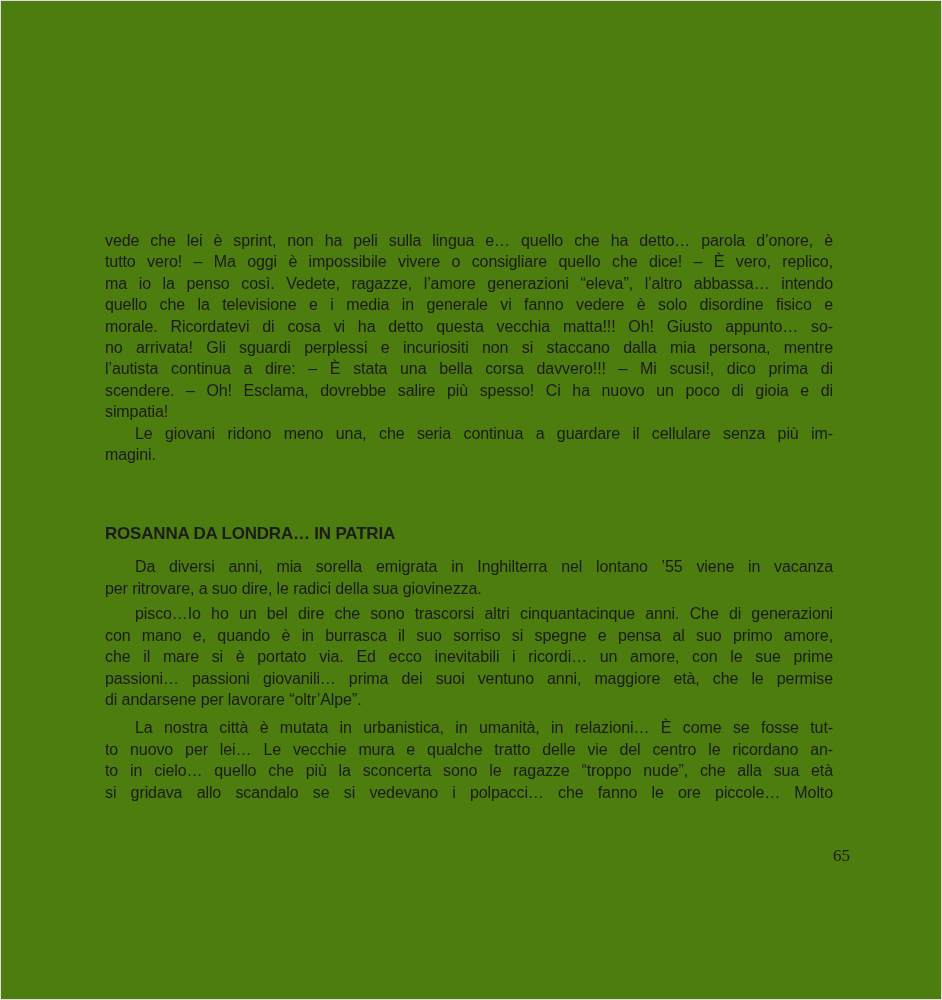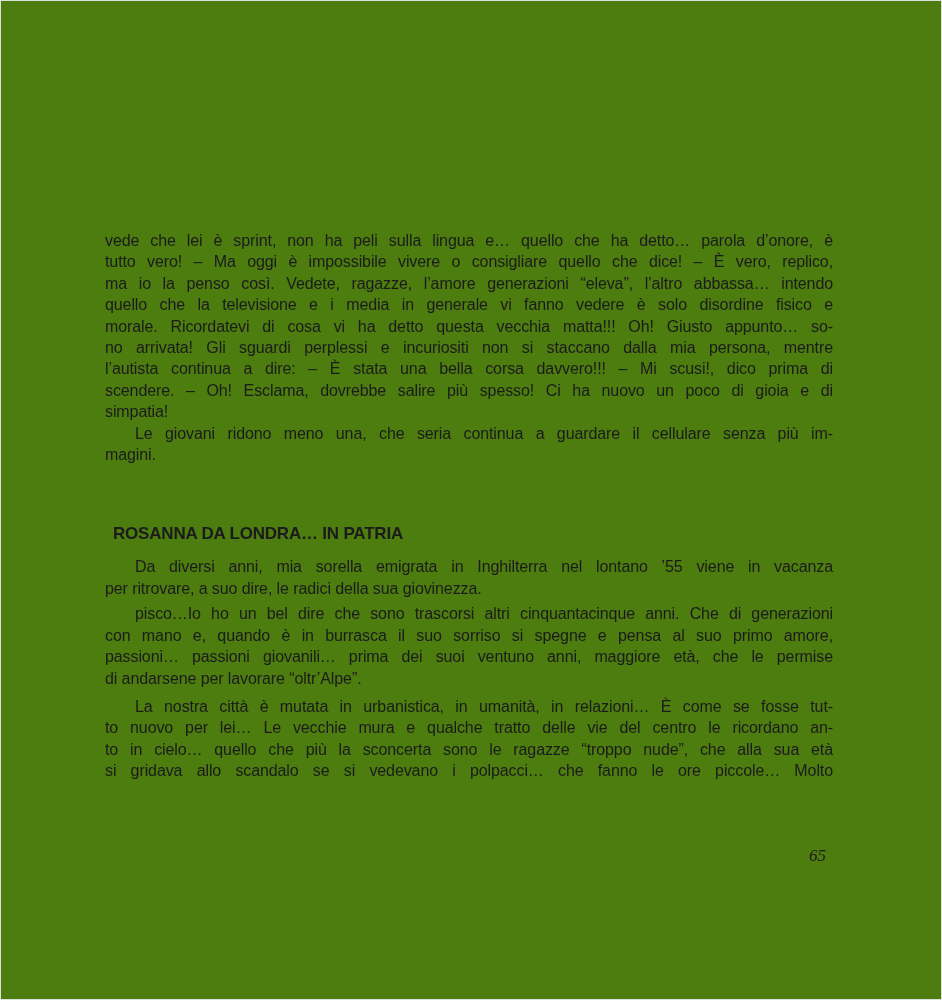--- a/index.html
+++ b/index.html
@@ -39,35 +39,34 @@
     text-align-last: justify;
     text-justify: inter-word;
   }
   .line.last {
     text-align-last: left;
   }
   .para.indent .line:first-child {
     text-indent: 30px;
   }
   .heading {
-    margin: 57px 0 10px 8px;
+    margin: 57px 0 10px 0;
     font-size: 17px;
     font-weight: bold;
     line-height: 24px;
     letter-spacing: -0.2px;
     text-align: left;
   }
   .content > :nth-child(5) { margin-top: 4px; }
   .content > :nth-child(6) { margin-top: 7px; }
   .page-number {
     position: absolute;
-    left: 808px;
+    left: 832px;
     top: 845px;
     font-family: "Liberation Serif", serif;
-    font-style: italic;
     font-size: 17px;
     line-height: 20px;
     color: #1b1b1b;
   }
 </style>
 </head>
 <body>
 
 <div class="page">
   <div class="content">
@@ -87,20 +86,21 @@
         <div class="line last">magini.</div>
       </div>
       <h2 class="heading">ROSANNA DA LONDRA… IN PATRIA</h2>
       <div class="para indent">
         <div class="line">Da diversi anni, mia sorella emigrata in Inghilterra nel lontano ’55 viene in vacanza</div>
         <div class="line last">per ritrovare, a suo dire, le radici della sua giovinezza.</div>
       </div>
       <div class="para indent">
         <div class="line">pisco…Io ho un bel dire che sono trascorsi altri cinquantacinque anni. Che di generazioni</div>
         <div class="line">con mano e, quando è in burrasca il suo sorriso si spegne e pensa al suo primo amore,</div>
+        <div class="line">che il mare si è portato via. Ed ecco inevitabili i ricordi… un amore, con le sue prime</div>
         <div class="line">passioni… passioni giovanili… prima dei suoi ventuno anni, maggiore età, che le permise</div>
         <div class="line last">di andarsene per lavorare “oltr’Alpe”.</div>
       </div>
       <div class="para indent">
         <div class="line">La nostra città è mutata in urbanistica, in umanità, in relazioni… È come se fosse tut-</div>
         <div class="line">to nuovo per lei… Le vecchie mura e qualche tratto delle vie del centro le ricordano an-</div>
         <div class="line">to in cielo… quello che più la sconcerta sono le ragazze “troppo nude”, che alla sua età</div>
         <div class="line">si gridava allo scandalo se si vedevano i polpacci… che fanno le ore piccole… Molto</div>
       </div>
     </div>

